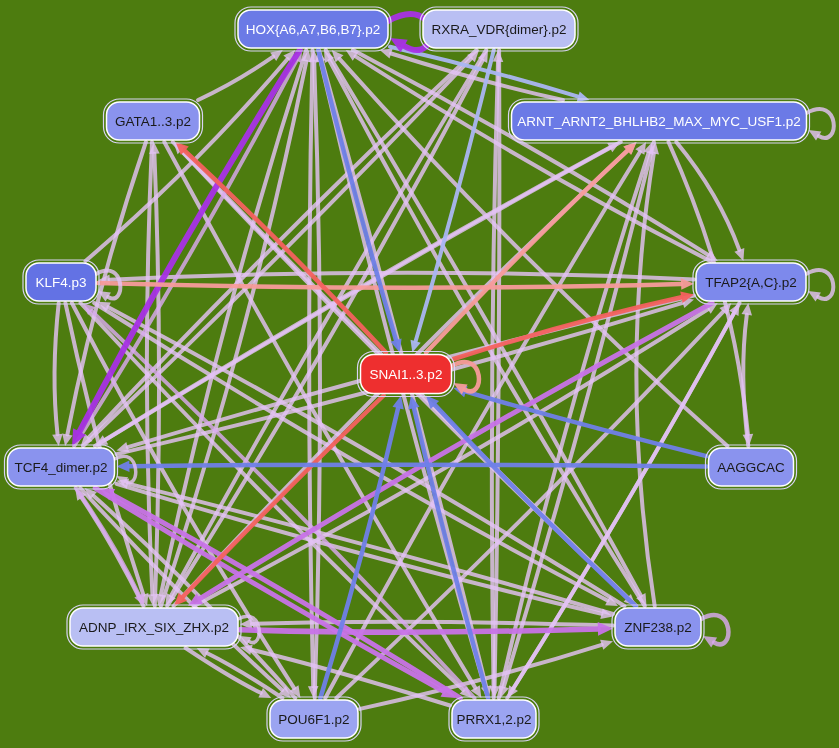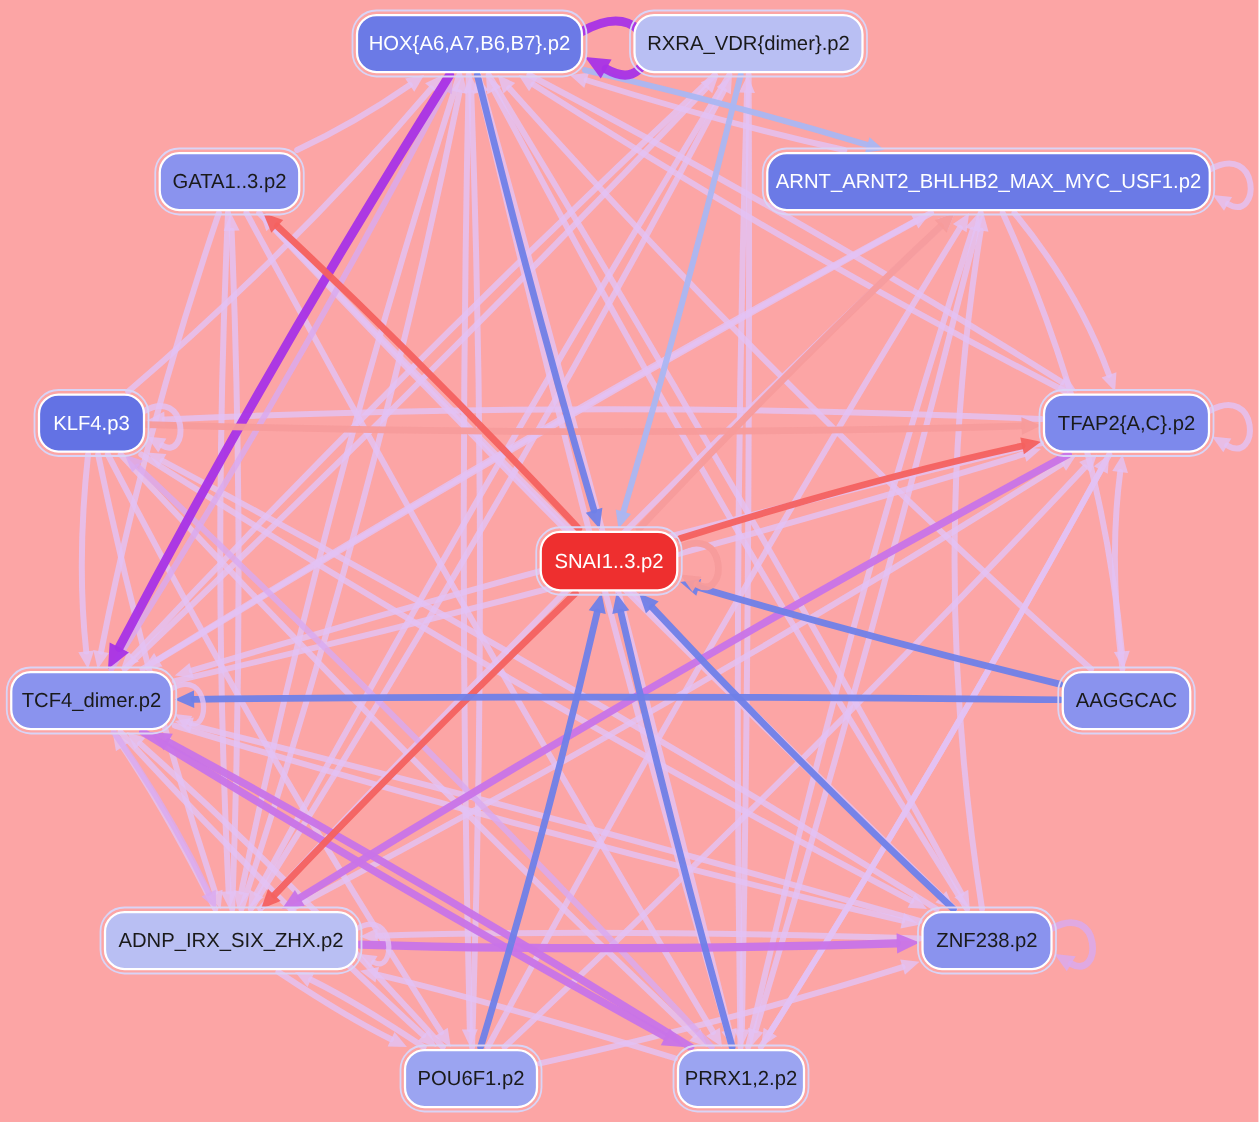--- a/index.html
+++ b/index.html
@@ -1,17 +1,17 @@
 <!DOCTYPE html>
 <html><head>
 <meta charset="utf-8">
 <style>
   html,body{margin:0;padding:0;background:#ffffff;}
   body{font-family:"Liberation Sans",sans-serif;}
-  #graph-canvas{position:relative;width:839px;height:748px;background:#fca5a5;overflow:hidden;}
+  #graph-canvas{position:relative;width:839px;height:748px;background:#4d7c0f;overflow:hidden;}
   svg{display:block;}
   .node-label{font-family:"Liberation Sans","DejaVu Sans",sans-serif;font-size:13.5px;pointer-events:none;}
   .edge-path{fill:none;stroke-linecap:round;}
 </style>
 </head>
 <body>
 
 <div id="graph-canvas">
     <svg width="839" height="748">
       <g>

